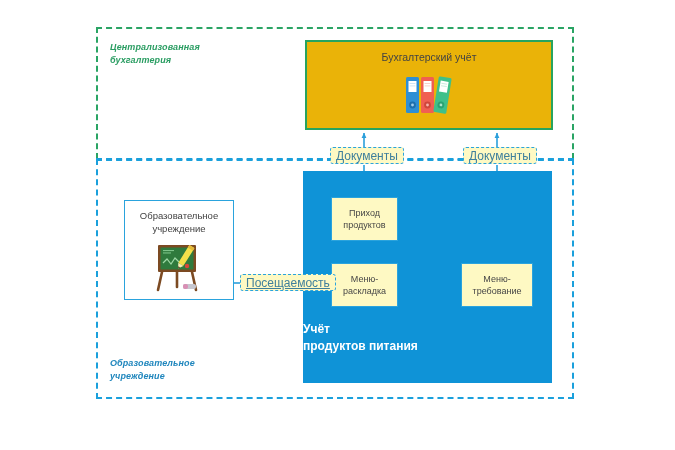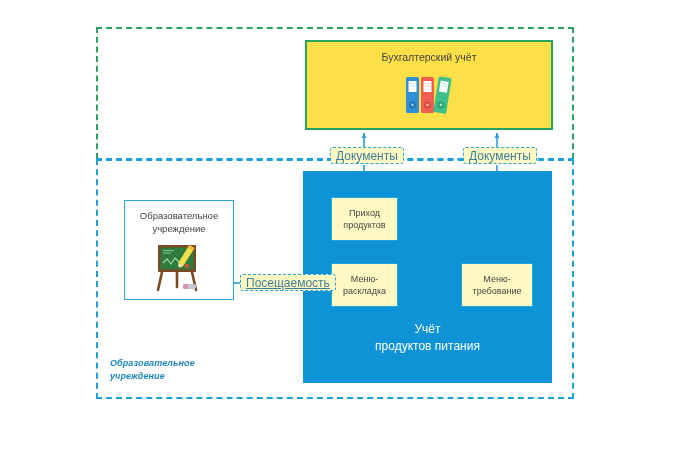--- a/index.html
+++ b/index.html
@@ -75,21 +75,21 @@
 
   
   #box-accounting {
     position: absolute;
     left: 305px;
     top: 40px;
     width: 248px;
     height: 90px;
     box-sizing: border-box;
     border: 2px solid #27a45f;
-    background: #fde047;
+    background: #eab308;
   }
   #box-accounting .title {
     text-align: center;
     font-size: 10.5px;
     color: #434343;
     margin-top: 9px;
   }
   #binders-icon {
     position: absolute;
     left: 50%;
@@ -104,23 +104,22 @@
     top: 171px;
     width: 249px;
     height: 212px;
     background: #0f93d7;
   }
   #panel-food-title {
     position: absolute;
     left: 0;
     right: 0;
     top: 150px;
-    text-align: center;
     color: #ffffff;
-    font-weight: normal;
+    font-weight: bold;
     font-size: 12px;
     line-height: 17px;
     white-space: pre-line;
   }
 
   
   .node {
     position: absolute;
     box-sizing: border-box;
     background: #fef9c3;
@@ -223,20 +222,22 @@
 </style>
 </head>
 <body>
 
 <div id="canvas">
 
   <div class="region" id="region-accounting"></div>
   <div class="region" id="region-education"></div>
   <div id="divider-line"></div>
 
+  <div class="region-caption" id="caption-accounting">Централизованная
+бухгалтерия</div>
   <div class="region-caption" id="caption-education">Образовательное
 учреждение</div>
 
   <svg class="conn">
     <defs>
       <marker id="arrow-blue" markerWidth="7" markerHeight="7" refX="5.4" refY="2.6" orient="auto" markerUnits="userSpaceOnUse">
         <path d="M0,0 L5.6,2.6 L0,5.2 z" fill="#2a9fdb"></path>
       </marker>
       <marker id="arrow-white" markerWidth="8" markerHeight="8" refX="6" refY="3" orient="auto" markerUnits="userSpaceOnUse">
         <path d="M0,0 L6.4,3 L0,6 z" fill="#ffffff"></path>

